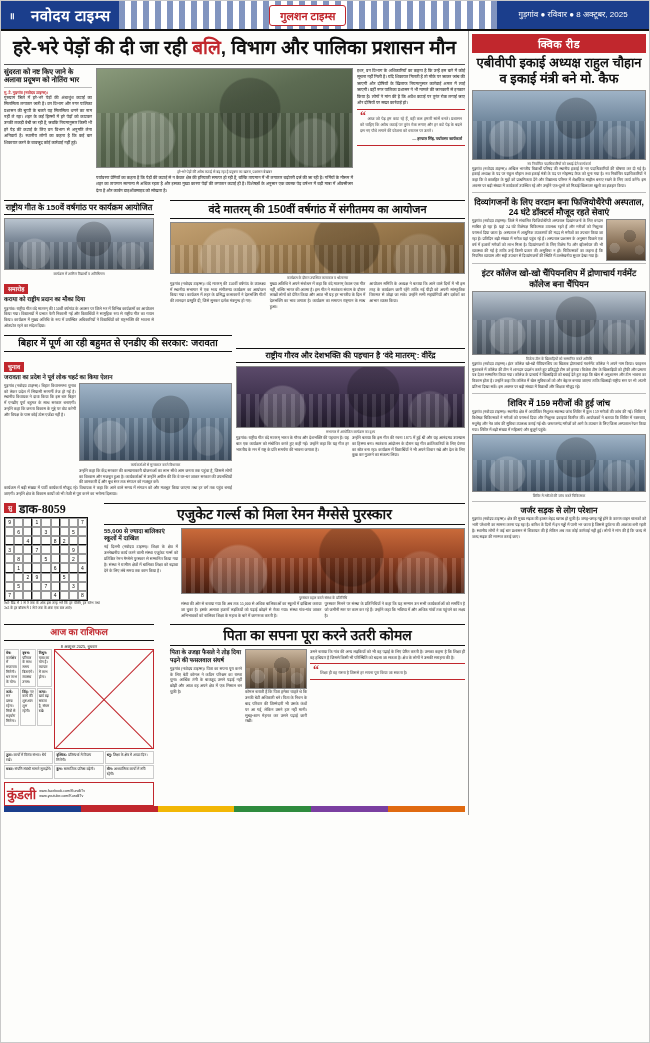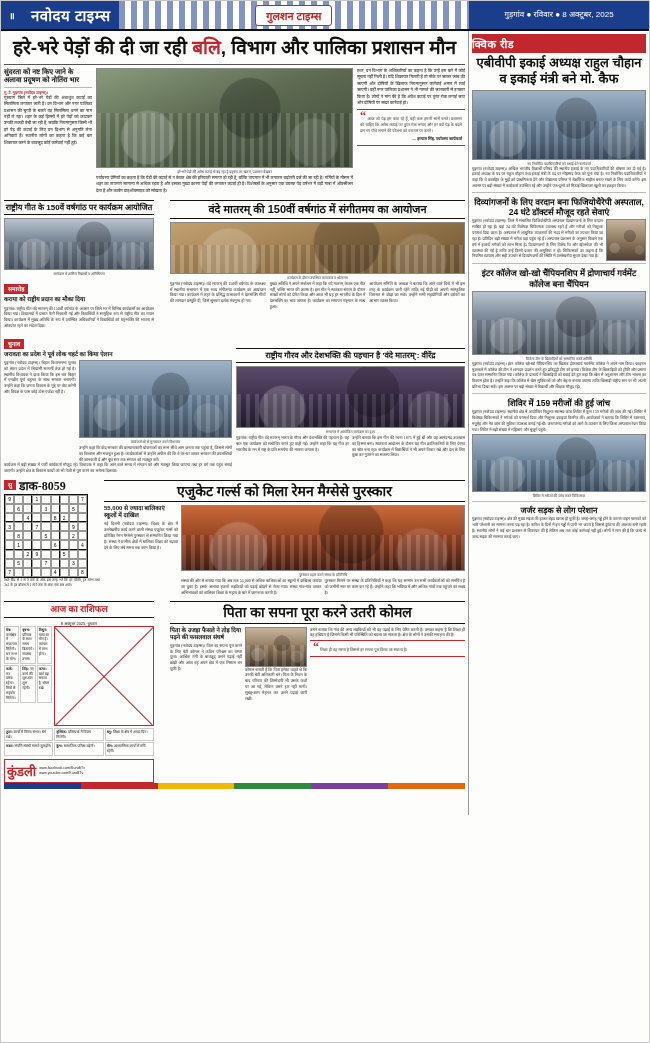--- a/index.html
+++ b/index.html
@@ -40,21 +40,21 @@
     position:absolute; left:0; right:0; top:0; bottom:0;
     background: repeating-linear-gradient(90deg,#1b3e8c 0 6px,#ffffff 6px 12px);
     opacity:0.55;
   }
   .mast-sub {
     position:relative; z-index:2;
     background:#fff; border:1px solid #c1272d; color:#c1272d;
     font-size:11px; font-weight:bold; padding:2px 10px; border-radius:3px;
   }
   .mast-right {
-    width: 180px; background:#1b3e8c; color:#fff;
+    width: 152px; background:#1b3e8c; color:#fff;
     font-size:8px; display:flex; flex-direction:column; justify-content:center;
     align-items:center; padding: 1px 4px; text-align:center; line-height:1.25;
   }
   
   .body-wrap { display:flex; height: 784px; }
   .left-col { width: 468px; border-right: 1px solid #999; padding: 3px; }
   .right-col { width: 180px; padding: 3px; }
   .lead-head {
     font-size: 19px; font-weight:bold; text-align:center;
     padding: 4px 2px 2px; line-height:1.1;
@@ -106,21 +106,21 @@
   .quotebox {
     border-top:1px solid #c1272d; border-bottom:1px solid #c1272d;
     padding:3px; font-size:4px; line-height:1.5; color:#333; text-align:justify;
     font-family:"Liberation Serif", serif; margin-top:2px;
   }
   .quotebox .q { color:#c1272d; font-size:12px; font-weight:bold; line-height:0.6; }
   .quotebox .who { font-weight:bold; font-size:4px; color:#111; display:block; margin-top:2px; text-align:right;}
   
   .r-head {
     background:#c1272d; color:#fff; font-size:11px; font-weight:bold;
-    text-align:left; padding:2px 0; letter-spacing:0.5px;
+    text-align:center; padding:2px 0; letter-spacing:0.5px;
   }
   .r-title { font-size:13px; font-weight:bold; text-align:center; line-height:1.25; padding:2px 1px;}
   .r-sub { font-size:8.5px; font-weight:bold; text-align:center; line-height:1.2; padding:2px 1px; color:#111;}
   .r-txt { font-size:3.9px; line-height:1.5; text-align:justify; font-family:"Liberation Serif", serif; color:#222;}
   
   .sudoku { display:grid; grid-template-columns:repeat(9,1fr); width:84px; height:84px; border:1.2px solid #111;}
   .sudoku div { border:0.4px solid #999; font-size:5px; display:flex; align-items:center; justify-content:center; color:#111;}
   .kundli { width:100px; height:100px; position:relative; border:1px solid #c1272d;}
   .kundli .d { position:absolute; inset:0; }
   .kundli .d:before, .kundli .d:after{
@@ -225,20 +225,21 @@
               </div>
             <div class="col">
                 <div class="txt sm">आयोजन समिति के अध्यक्ष ने बताया कि आने वाले दिनों में भी इस तरह के कार्यक्रम जारी रहेंगे ताकि नई पीढ़ी को अपनी सांस्कृतिक विरासत से जोड़ा जा सके। उन्होंने सभी सहयोगियों और दर्शकों का आभार व्यक्त किया।</div>
               </div>
           </div>
         </div>
       </div>
 
       <div style="display:flex; gap:4px; margin-top:3px;">
         <div style="flex:0 0 228px;">
+          <div class="sec-head" style="font-size:9.5px;">बिहार में पूर्ण आ रही बहुमत से एनडीए की सरकार: जरावता</div>
           <div class="kicker">चुनाव</div>
           <div class="subhead" style="font-size:6px;">जरावता का प्रदेश ने पूर्व लोक चहर्ट का किया ऐलान</div>
           <div style="display:flex; gap:3px;">
             <div style="flex:0 0 72px;">
                 <div class="txt sm">गुड़गांव (नवोदय टाइम्स)। बिहार विधानसभा चुनाव को लेकर प्रदेश में सियासी सरगर्मी तेज हो गई है। स्थानीय विधायक ने दावा किया कि इस बार बिहार में एनडीए पूर्ण बहुमत के साथ सरकार बनाएगी। उन्होंने कहा कि जनता विकास के मुद्दे पर वोट करेगी और विपक्ष के पास कोई ठोस एजेंडा नहीं है।</div>
               </div>
             <div style="flex:1;">
               <div class="photo group" style="height:78px;">
                   <div class="photo-people"></div>
                 </div>

